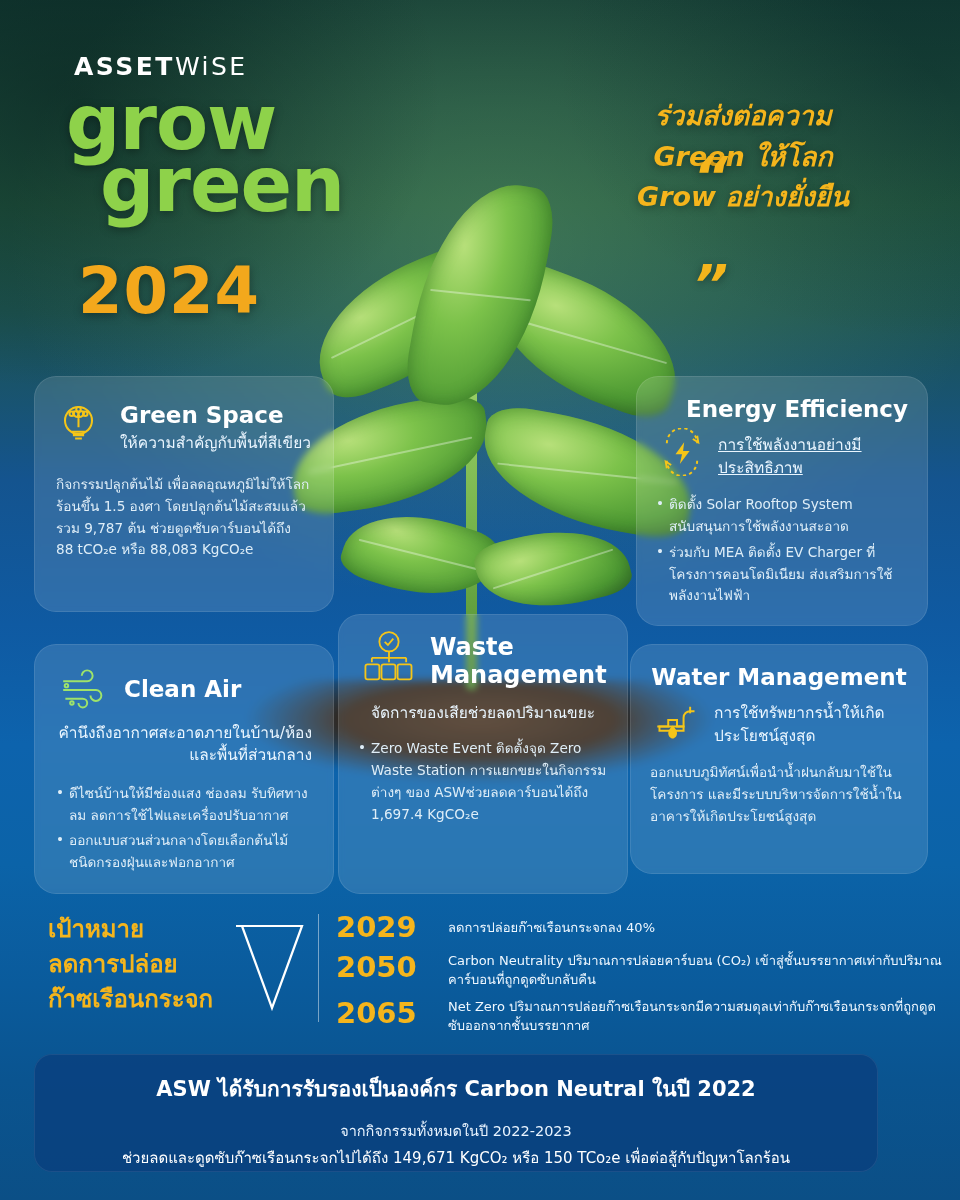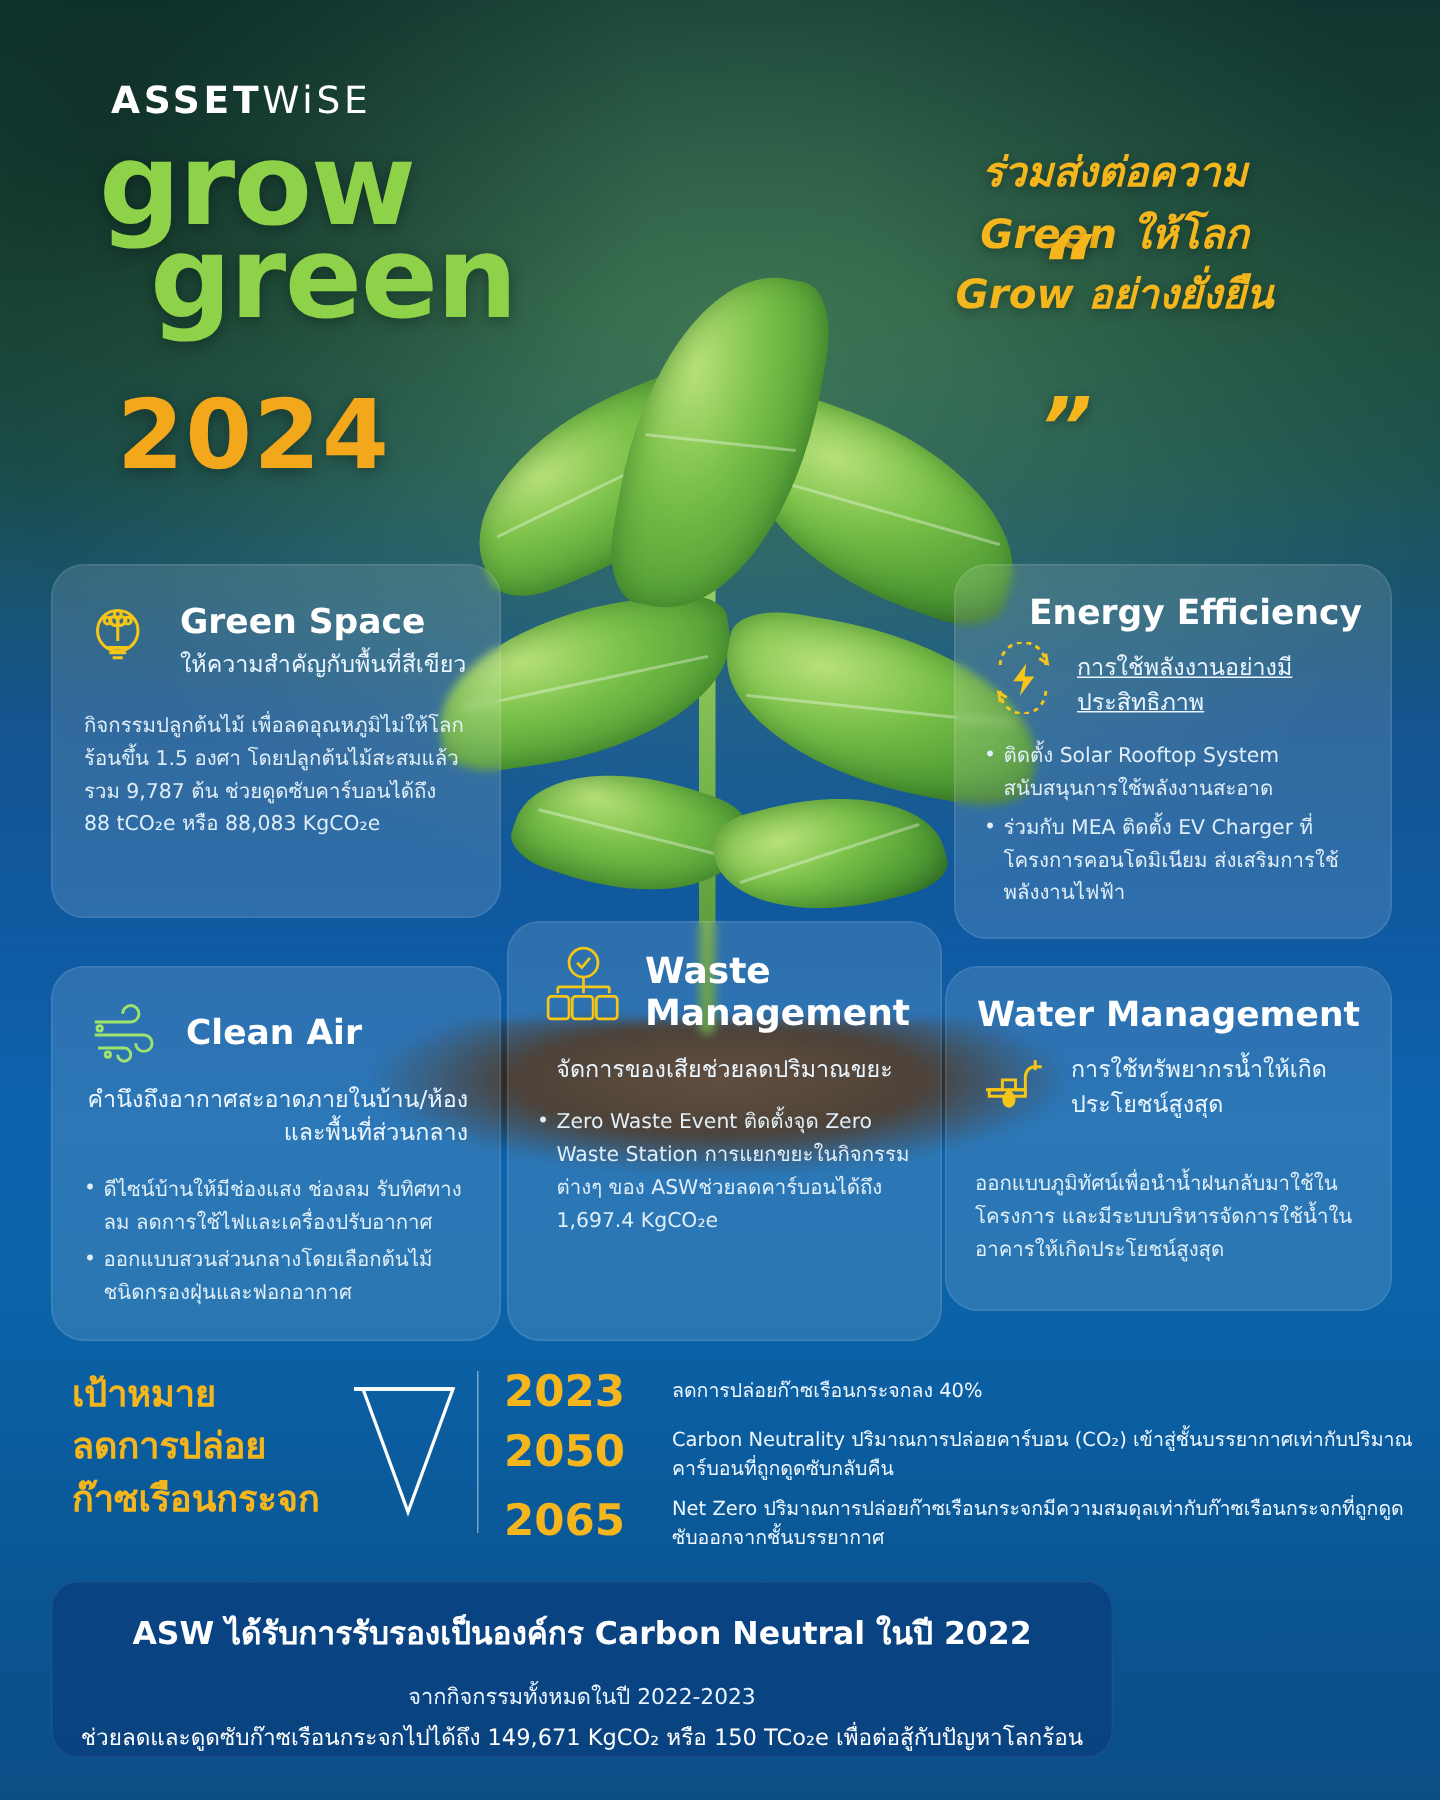--- a/index.html
+++ b/index.html
@@ -145,21 +145,21 @@
   .divider{
     position:absolute; left:318px; top:8px; width:1px; height:108px;
     background:rgba(255,255,255,0.45);
   }
   .goal-row{ position:absolute; left:336px; display:flex; gap:14px; align-items:flex-start; }
   .goal-year{ color:#f5b51c; font-size:29px; font-weight:700; width:98px; }
   .goal-desc{ color:#eef7ff; font-size:13px; line-height:1.45; width:500px; padding-top:9px; }
 
   
   .footer{
-    position:absolute; left:34px; top:1054px; width:708px; height:118px;
+    position:absolute; left:34px; top:1054px; width:844px; height:118px;
     background: rgba(9,63,125,0.78);
     border-radius:18px;
     text-align:center; color:#fff;
     box-shadow: inset 0 0 0 1px rgba(255,255,255,0.08);
   }
   .footer .f1{ font-size:21px; font-weight:700; margin-top:18px; }
   .footer .f2{ font-size:14.5px; margin-top:14px; color:#e9f4ff; }
   .footer .f3{ font-size:15px; margin-top:4px; color:#ffffff; }
 </style>
 </head>
@@ -306,40 +306,40 @@
         <span class="icon">
           <svg width="54" height="46" viewBox="0 0 48 42" fill="none" stroke="#f5c518" stroke-width="1.8">
             <path d="M6 26 h10 v-6 h8 v6 h6 v-8 a6 6 0 0 1 6-6 h4"></path>
             <path d="M8 26 h22 v4 h-22z"></path>
             <path d="M36 8 v6"></path>
             <path d="M24 32 c0 3 -2 5 -4 5 s-4-2-4-5 4-7 4-7 4 4 4 7z" fill="#f5c518" stroke="none"></path>
           </svg>
         </span>
         <div class="sub" style="padding-top:4px;">การใช้ทรัพยากรน้ำให้เกิดประโยชน์สูงสุด</div>
       </div>
-      <div class="body" style="margin-top:31px;">ออกแบบภูมิทัศน์เพื่อนำน้ำฝนกลับมาใช้ในโครงการ และมีระบบบริหารจัดการใช้น้ำในอาคารให้เกิดประโยชน์สูงสุด</div>
+      <div class="body" style="margin-top:14px;">ออกแบบภูมิทัศน์เพื่อนำน้ำฝนกลับมาใช้ในโครงการ และมีระบบบริหารจัดการใช้น้ำในอาคารให้เกิดประโยชน์สูงสุด</div>
     </div>
   </div>
 
   <div class="goals">
     <div class="goal-title">
       <div>เป้าหมาย</div>
       <div>ลดการปล่อย</div>
       <div>ก๊าซเรือนกระจก</div>
     </div>
     <div class="arrow">
       <svg width="88" height="96" viewBox="0 0 88 96" fill="none" stroke="#ffffff" stroke-width="2.2">
         <path d="M8 6 H74 L44 88 L14 6"></path>
         <path d="M8 6 H74"></path>
       </svg>
     </div>
     <div class="divider"></div>
 
     <div class="goal-row" style="top:4px;">
-      <div class="goal-year">2023</div>
+      <div class="goal-year">2029</div>
       <div class="goal-desc">ลดการปล่อยก๊าซเรือนกระจกลง 40%</div>
     </div>
     <div class="goal-row" style="top:44px;">
       <div class="goal-year">2050</div>
       <div class="goal-desc" style="padding-top:2px;">Carbon Neutrality ปริมาณการปล่อยคาร์บอน (CO₂) เข้าสู่ชั้นบรรยากาศเท่ากับปริมาณคาร์บอนที่ถูกดูดซับกลับคืน</div>
     </div>
     <div class="goal-row" style="top:90px;">
       <div class="goal-year">2065</div>
       <div class="goal-desc" style="padding-top:2px;">Net Zero ปริมาณการปล่อยก๊าซเรือนกระจกมีความสมดุลเท่ากับก๊าซเรือนกระจกที่ถูกดูดซับออกจากชั้นบรรยากาศ</div>
     </div>

